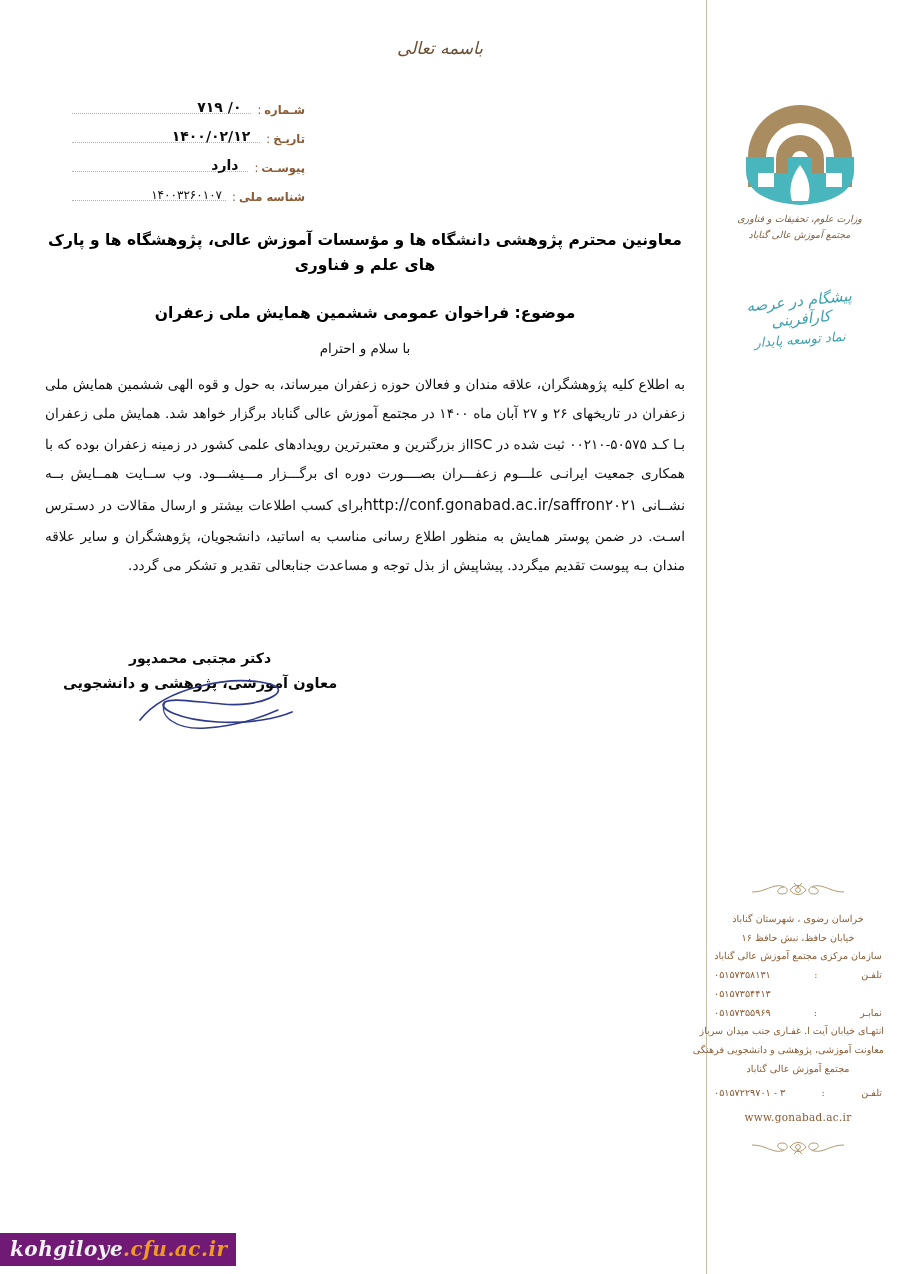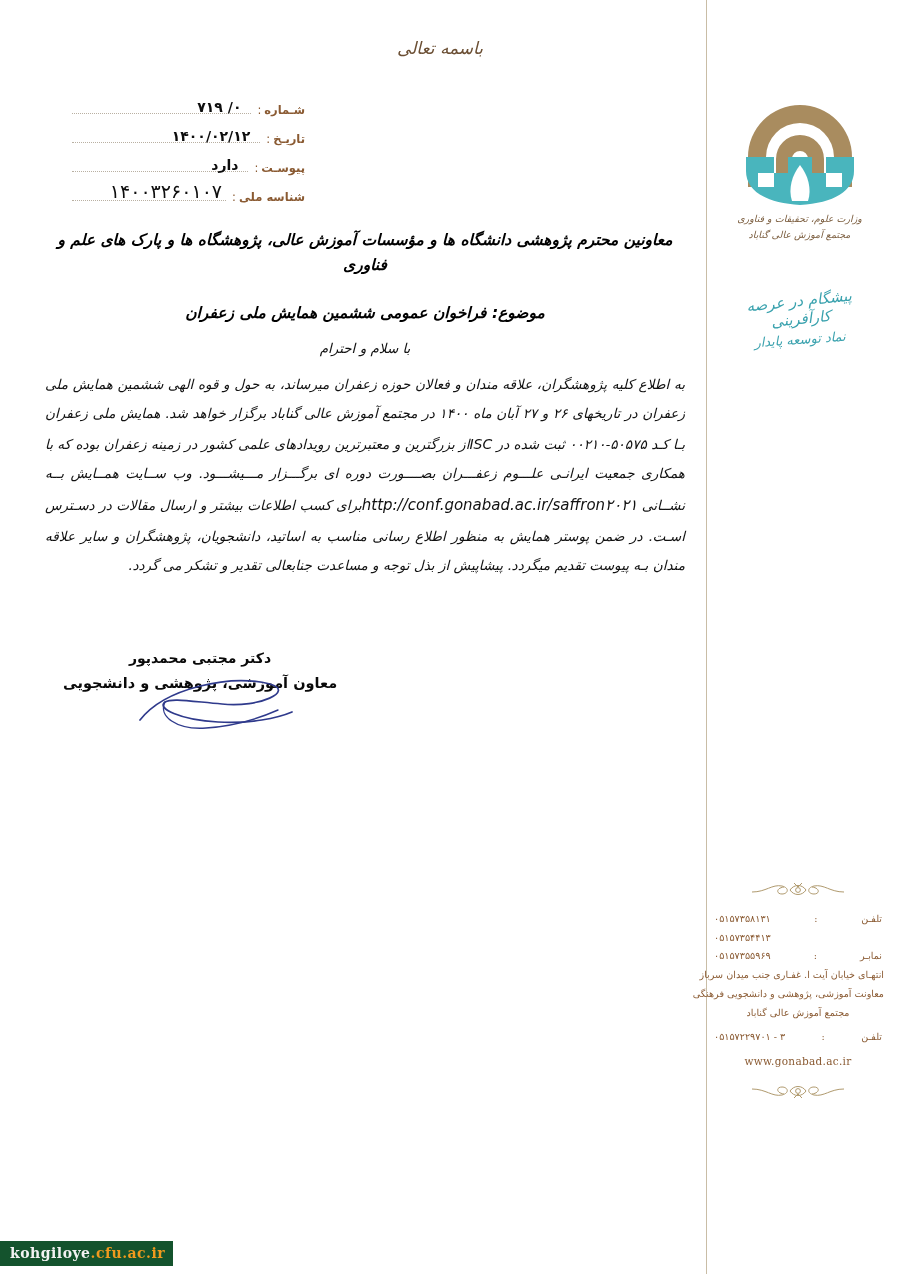--- a/index.html
+++ b/index.html
@@ -83,37 +83,36 @@
     bottom: -2px;
     right: 10px;
     font-size: 14px;
     font-weight: bold;
     color: #0d0d0d;
     white-space: nowrap;
     letter-spacing: 0.5px;
   }
   .meta-row.national .meta-value {
     font-weight: normal;
-    font-size: 19px;
+    font-size: 12px;
     letter-spacing: 1.5px;
     right: 4px;
     text-align: center;
   }
   .meta-row.national .meta-label {
     letter-spacing: 0;
   }
 
   
   .letter {
     position: absolute;
     top: 228px;
     right: 215px;
     width: 640px;
     direction: rtl;
-    font-style: italic;
   }
   .addressee {
     font-size: 15.5px;
     font-weight: bold;
     color: #000;
     text-align: center;
     line-height: 1.6;
     margin-bottom: 26px;
   }
   .subject {
@@ -280,26 +279,27 @@
     color: #8a5a32;
     direction: ltr;
     letter-spacing: 0.3px;
   }
 
   
   .watermark {
     position: absolute;
     left: 0;
     bottom: 8px;
-    background: #14532d;
+    background: #701a75;
     padding: 4px 8px 5px 10px;
     direction: ltr;
     font-family: "DejaVu Serif", "Liberation Serif", serif;
-    font-size: 14px;
-    font-weight: bold;
+    font-size: 20px;
+    font-weight: bold;
+    font-style: italic;
     letter-spacing: 0.5px;
   }
   .wm-a { color: #f2f2f2; }
   .wm-b { color: #f09a1e; }
 </style>
 </head>
 <body>
 
 <div class="page">
 
@@ -391,20 +391,25 @@
     <svg class="ornament" viewBox="0 0 100 20">
       <g fill="none" stroke="#b09a6e" stroke-width="1">
         <path d="M4 12 C18 12, 24 4, 34 6 C42 8, 40 14, 34 14 C28 14, 28 8, 36 7"></path>
         <path d="M96 12 C82 12, 76 4, 66 6 C58 8, 60 14, 66 14 C72 14, 72 8, 64 7"></path>
         <path d="M42 10 C46 4, 54 4, 58 10 C54 16, 46 16, 42 10 Z"></path>
         <circle cx="50" cy="10" r="2.4"></circle>
         <path d="M46 3 L50 7 L54 3"></path>
       </g>
     </svg>
 
+    <div>
+      <div class="addr-line">خراسان رضوی ، شهرستان گناباد</div>
+      <div class="addr-line">خیابان حافظ، نبش حافظ ۱۶</div>
+      <div class="addr-line">سازمان مرکزی مجتمع آموزش عالی گناباد</div>
+    </div>
 
     <div>
       <div class="contact-row">
         <span class="contact-key">تلفـن</span>
         <span class="contact-colon">:</span>
         <span class="contact-val">۰۵۱۵۷۳۵۸۱۳۱</span>
       </div>
       <div class="contact-row no-key">
         <span class="contact-key"></span>
         <span class="contact-colon" style="visibility:hidden">:</span>

